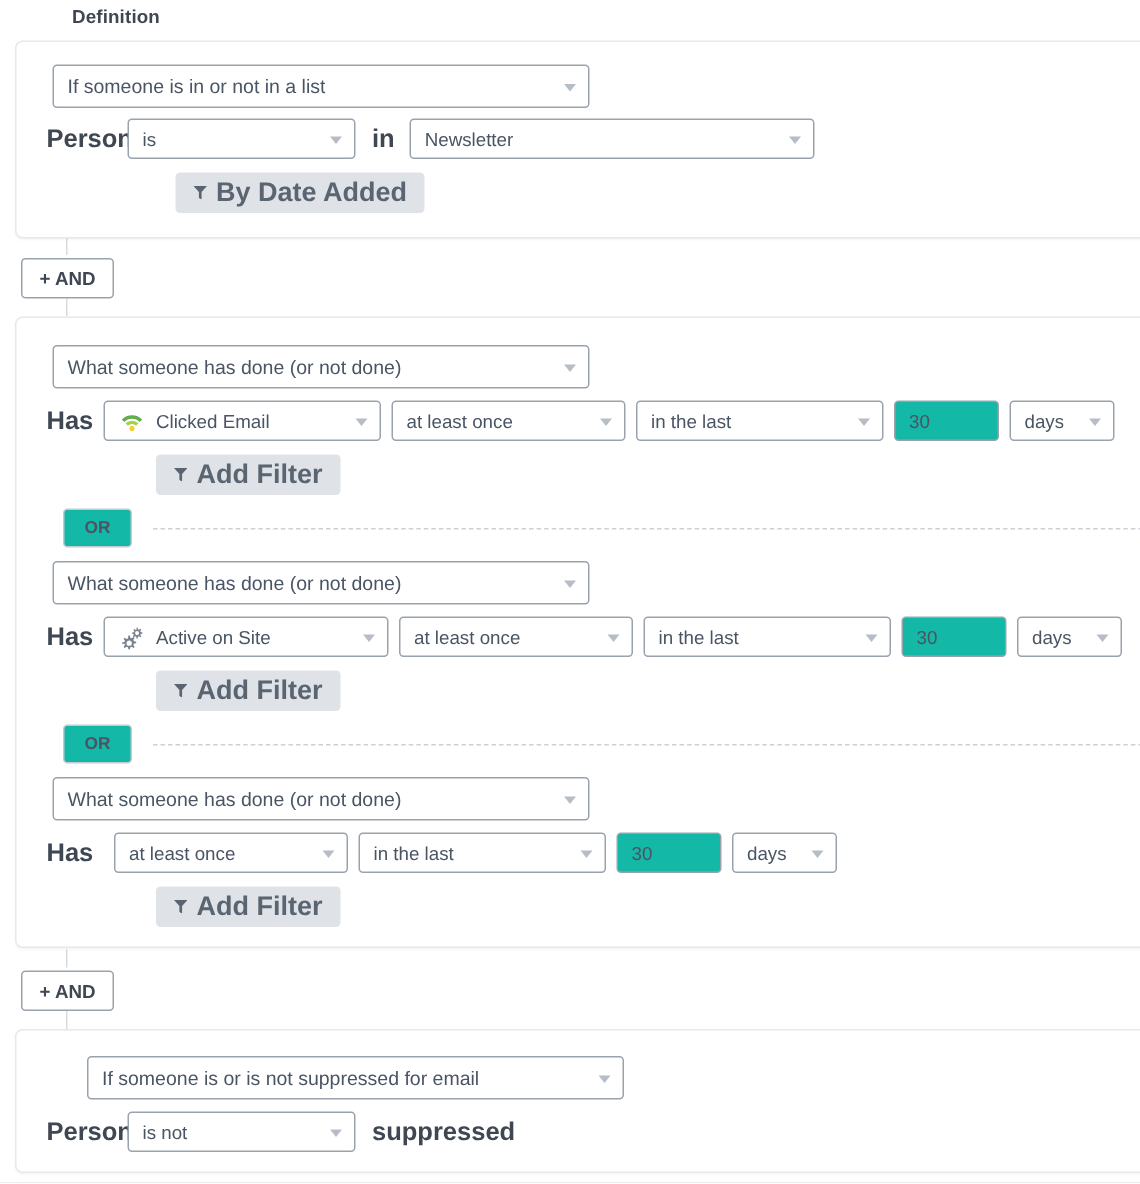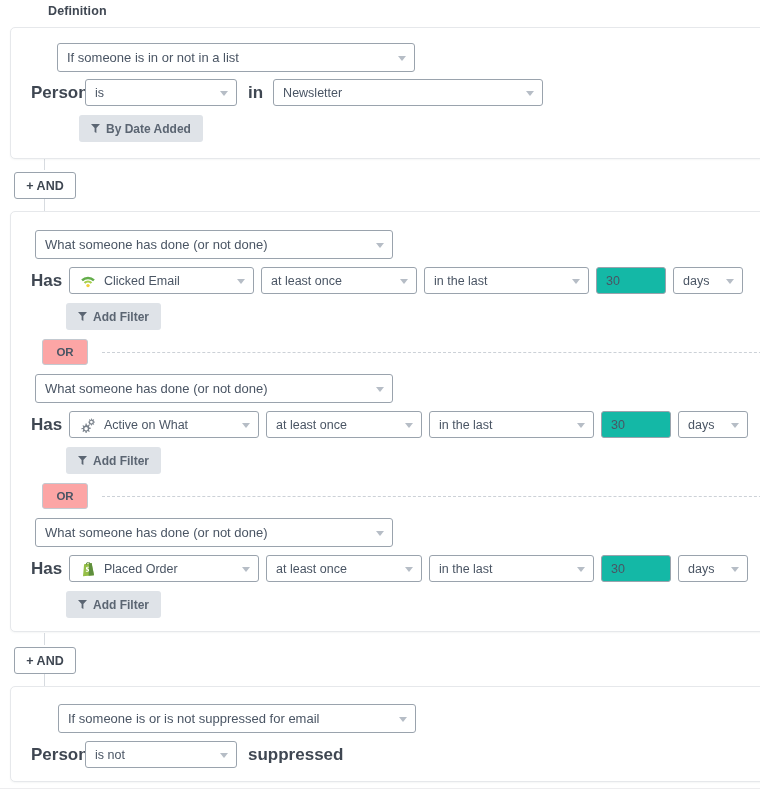--- a/index.html
+++ b/index.html
@@ -97,25 +97,26 @@
   
   .chip {
     display: inline-flex;
     align-items: center;
     gap: 6px;
     background: #dfe3e8;
     border: none;
     border-radius: 3px;
     height: 27px;
     padding: 0 12px;
-    font-size: 12px;
+    font-size: 18px;
     font-weight: bold;
     color: #5b6572;
     font-family: "Liberation Sans", sans-serif;
     cursor: pointer;
+    margin-left: 38px;
   }
   .funnel {
     display: inline-block;
     width: 9px; height: 9px;
     background: #5b6572;
     clip-path: polygon(0% 0%, 100% 0%, 60% 45%, 60% 100%, 40% 88%, 40% 45%);
   }
 
   
   .and-btn {
@@ -139,21 +140,21 @@
   .or-row {
     position: absolute;
     left: 31px;
     height: 26px;
     display: flex;
     align-items: center;
     width: 740px;
   }
   .or-btn {
     width: 46px; height: 26px;
-    background: #fca5a5;
+    background: #14b8a6;
     border: 1px solid #c3c9d0;
     border-radius: 3px;
     display: flex;
     align-items: center;
     justify-content: center;
     font-size: 11.5px;
     font-weight: bold;
     color: #4a5564;
     flex: 0 0 auto;
     cursor: pointer;
@@ -195,21 +196,21 @@
 
   <div class="definition-label">Definition</div>
 
   <div class="spine" style="top:158px;height:12px;"></div>
   <div class="spine" style="top:199px;height:12px;"></div>
   <div class="spine" style="top:633px;height:12px;"></div>
   <div class="spine" style="top:674px;height:12px;"></div>
 
   <div class="card" style="top:27px;height:132px;">
 
-    <div class="select primary" style="position:absolute;left:24px;top:15px;width:358px;margin-left:22px;">
+    <div class="select primary" style="position:absolute;left:24px;top:15px;width:358px;">
       <span class="label-text">If someone is in or not in a list</span>
       <span class="caret"></span>
     </div>
 
     <div class="ctl-row" style="left:20px;top:51px;">
       <span class="inline-label" style="width:54px;">Person</span>
       <div class="select" style="width:152px;">
         <span class="label-text">is</span>
         <span class="caret"></span>
       </div>
@@ -290,21 +291,21 @@
         <span class="metric-icon">
           <svg viewBox="0 0 16 16" width="16" height="16" aria-hidden="true">
             <g fill="#7a828c">
               <path d="M11.0 1.4 l.75 0 .22 1.15 a2.9 2.9 0 0 1 .72.3 l.97-.66 .53.53 -.66.97 a2.9 2.9 0 0 1 .3.72 l1.15.22 0 .75 -1.15.22 a2.9 2.9 0 0 1-.3.72 l.66.97 -.53.53 -.97-.66 a2.9 2.9 0 0 1-.72.3 l-.22 1.15 -.75 0 -.22-1.15 a2.9 2.9 0 0 1-.72-.3 l-.97.66 -.53-.53 .66-.97 a2.9 2.9 0 0 1-.3-.72 L8.1 5.45 l0-.75 1.15-.22 a2.9 2.9 0 0 1 .3-.72 l-.66-.97 .53-.53 .97.66 a2.9 2.9 0 0 1 .72-.3 Z"></path>
               <circle cx="11.38" cy="5.08" r="1.35" fill="#ffffff"></circle>
               <path d="M5.6 6.6 l1.0 0 .28 1.5 a3.7 3.7 0 0 1 .93.39 l1.25-.86 .7.7 -.86 1.25 a3.7 3.7 0 0 1 .39.93 l1.5.28 0 1.0 -1.5.28 a3.7 3.7 0 0 1-.39.93 l.86 1.25 -.7.7 -1.25-.86 a3.7 3.7 0 0 1-.93.39 l-.28 1.5 -1.0 0 -.28-1.5 a3.7 3.7 0 0 1-.93-.39 l-1.25.86 -.7-.7 .86-1.25 a3.7 3.7 0 0 1-.39-.93 L1.4 12.3 l0-1.0 1.5-.28 a3.7 3.7 0 0 1 .39-.93 L2.43 8.84 l.7-.7 1.25.86 a3.7 3.7 0 0 1 .93-.39 Z"></path>
               <circle cx="6.1" cy="11.8" r="1.75" fill="#ffffff"></circle>
             </g>
           </svg>
         </span>
-        <span class="label-text">Active on What</span>
+        <span class="label-text">Active on Site</span>
         <span class="caret"></span>
       </div>
       <div class="select" style="width:156px;margin-left:7px;">
         <span class="label-text">at least once</span>
         <span class="caret"></span>
       </div>
       <div class="select" style="width:165px;margin-left:7px;">
         <span class="label-text">in the last</span>
         <span class="caret"></span>
       </div>
@@ -329,32 +330,20 @@
       <div class="or-line"></div>
     </div>
 
     <div class="select primary" style="position:absolute;left:24px;top:306px;width:358px;">
       <span class="label-text">What someone has done (or not done)</span>
       <span class="caret"></span>
     </div>
 
     <div class="ctl-row" style="left:20px;top:343px;">
       <span class="inline-label" style="width:38px;">Has</span>
-      <div class="select" style="width:190px;">
-        <span class="metric-icon">
-          <svg viewBox="0 0 16 16" width="16" height="16" aria-hidden="true">
-            <path d="M4.1 3.3 L11.6 2.1 14.0 14.2 3.0 15.2 Z" fill="#95bf47"></path>
-            <path d="M11.6 2.1 L14.0 14.2 8.6 14.7 9.2 2.5 Z" fill="#5e8e3e"></path>
-            <path d="M8.2 1.0 c-1.2 0-2.1 1.2-2.4 2.6 l1.0-.2 c.2-1.0 .8-1.8 1.5-1.8 .6 0 .9.5 .9 1.2 l.9-.15 C10.1 1.6 9.4 1.0 8.2 1.0 Z" fill="#4a7a2e"></path>
-            <path d="M9.0 6.0 c-.35-.2-.85-.32-1.35-.28 -1.15.1-1.8.85-1.72 1.72 .07.78 .72 1.1 1.22 1.36 .42.22 .6.38 .62.6 .02.27-.22.48-.6.51 -.5.04-1.0-.18-1.28-.36 l-.1 1.0 c.28.17 .82.33 1.38.29 1.3-.1 2.0-.88 1.9-1.88 -.07-.72-.6-1.05-1.12-1.33 -.45-.24-.66-.4-.68-.62 -.02-.22 .17-.42 .55-.45 .42-.03 .82.13 .82.13 Z" fill="#ffffff"></path>
-          </svg>
-        </span>
-        <span class="label-text">Placed Order</span>
-        <span class="caret"></span>
-      </div>
       <div class="select" style="width:156px;margin-left:7px;">
         <span class="label-text">at least once</span>
         <span class="caret"></span>
       </div>
       <div class="select" style="width:165px;margin-left:7px;">
         <span class="label-text">in the last</span>
         <span class="caret"></span>
       </div>
       <div class="textbox" style="width:70px;margin-left:7px;">
         <span>30</span>

